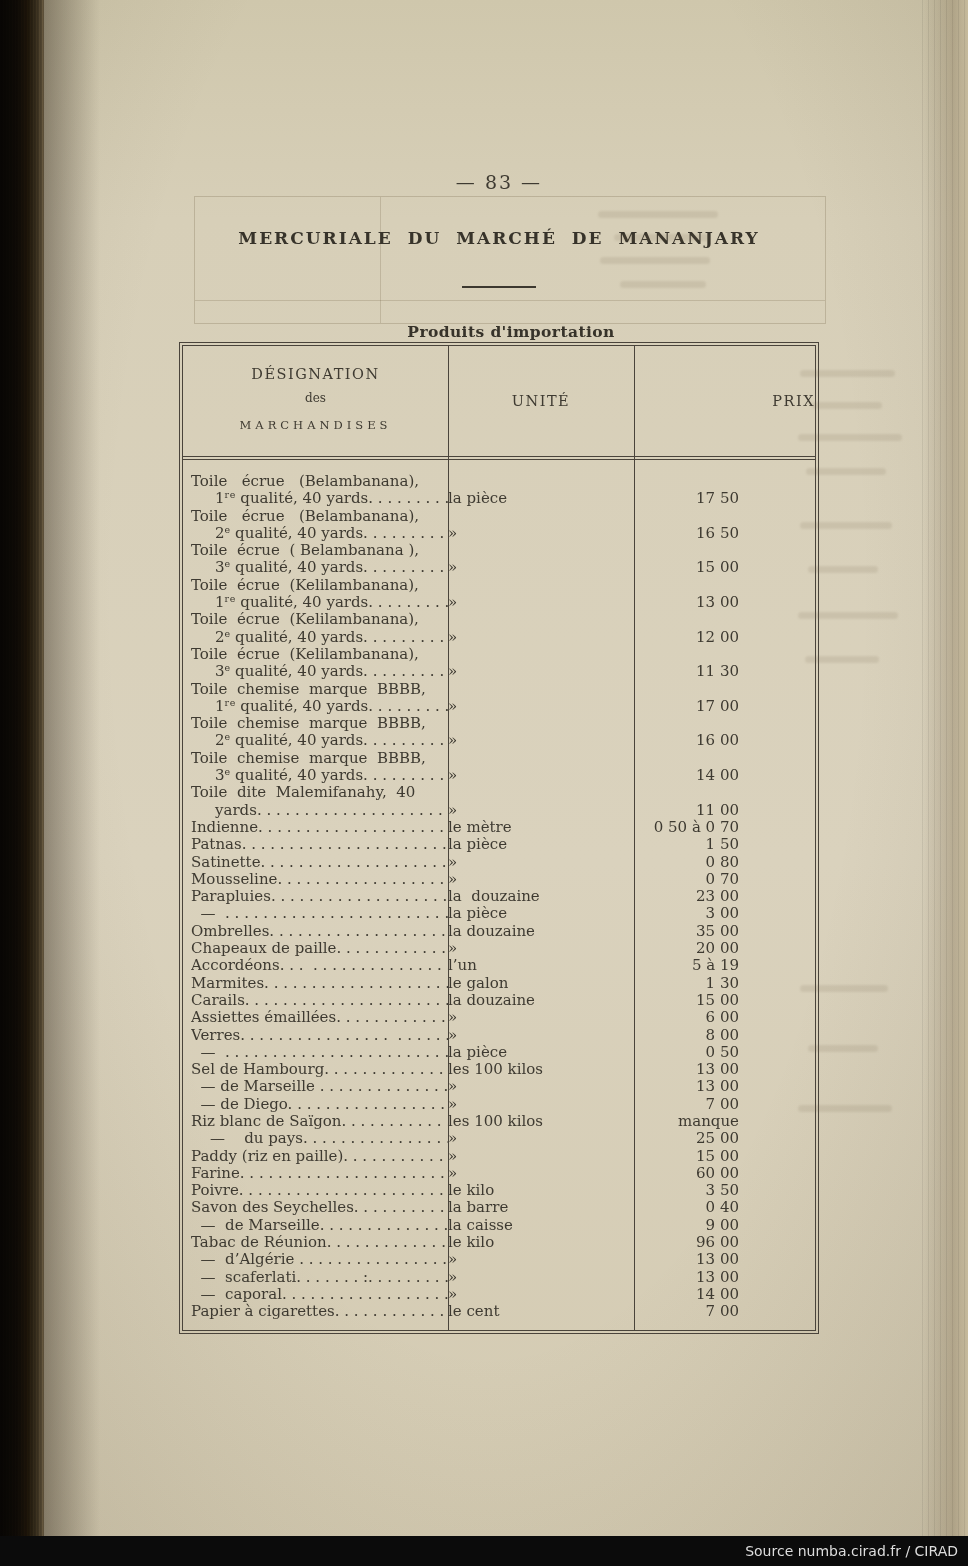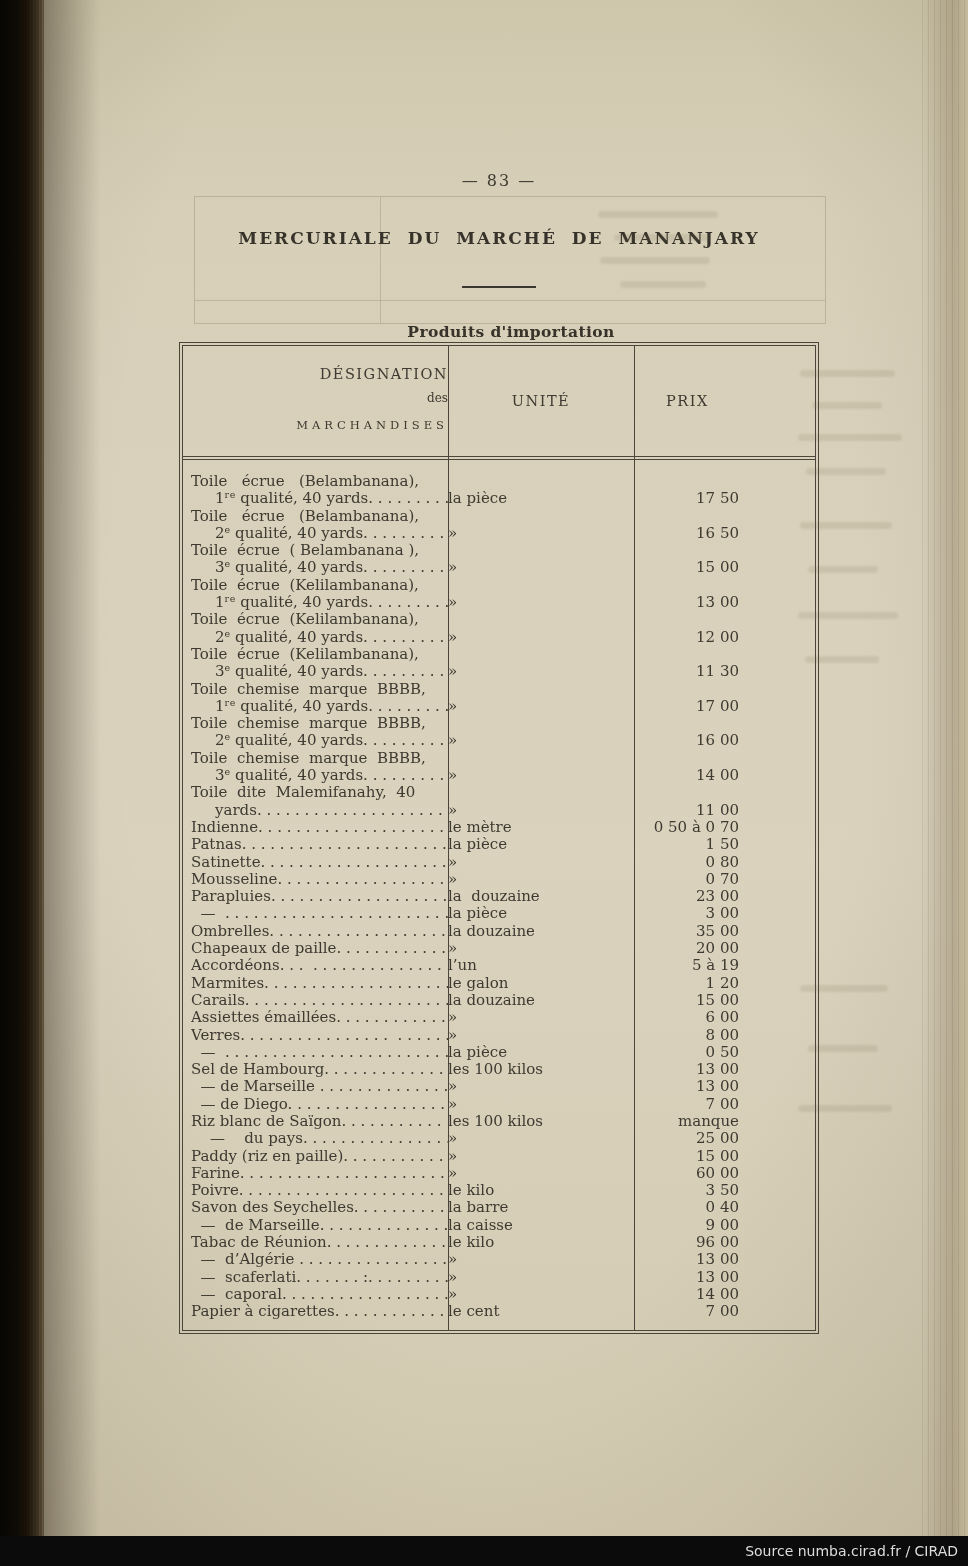--- a/index.html
+++ b/index.html
@@ -33,36 +33,36 @@
   .ghost-frame::before{content:"";position:absolute;left:185px;top:0;bottom:0;width:1px;
     background:rgba(118,103,77,0.25);}
   .ghost-frame::after{content:"";position:absolute;left:0;right:0;bottom:22px;height:1px;
     background:rgba(118,103,77,0.25);}
   .smudge{position:absolute;height:7px;border-radius:4px;background:#6f6048;
     opacity:.13;filter:blur(1.2px);}
 
   
   .content{position:absolute;left:135px;top:0;width:640px;height:100%;}
   .page-number{position:absolute;top:171px;width:100%;text-align:center;
-    font-size:16px;letter-spacing:2px;}
+    font-size:19px;letter-spacing:2px;}
   .title{position:absolute;top:228px;width:100%;text-align:center;margin:0;
     font-size:17px;font-weight:700;letter-spacing:2px;word-spacing:7px;color:#37332a;}
   .title-rule{position:absolute;top:286px;left:50%;transform:translateX(-50%);
     width:74px;height:2px;background:#3c382f;}
   .subtitle{position:absolute;top:310px;width:100%;text-align:center;margin:12px;
     font-size:15.5px;font-weight:700;letter-spacing:.4px;color:#37332a;}
 
   .table{position:absolute;top:342px;left:0;width:632px;box-sizing:content-box;
     border:4px double #4a443b;}
   .vline{position:absolute;top:0;bottom:0;width:1px;background:#4a443b;}
   .v1{left:265px;} .v2{left:451px;}
   .thead{display:flex;min-height:110px;border-bottom:4px double #4a443b;}
-  .hc1{width:265px;text-align:right;padding-top:20px;box-sizing:border-box;}
+  .hc1{width:265px;text-align:center;padding-top:20px;box-sizing:border-box;}
   .hc2{width:186px;display:flex;align-items:center;justify-content:center;box-sizing:border-box;}
-  .hc3{flex:1;display:flex;align-items:center;justify-content:flex-start;padding-left:32px;}
+  .hc3{flex:1;display:flex;align-items:center;justify-content:flex-end;padding-left:32px;}
   .h-main{font-size:14.5px;letter-spacing:1.5px;}
   .h-des{font-size:12px;margin-top:9px;}
   .h-march{font-size:11.5px;letter-spacing:4px;margin-top:13px;}
   .h-col{font-size:14.5px;letter-spacing:1.5px;}
 
   .tbody{padding:13px 0 9px;}
   .trow{display:flex;align-items:flex-end;line-height:17.3px;font-size:15px;}
   .c1{width:265px;padding-left:8px;box-sizing:border-box;}
   .c2{width:186px;text-align:left;box-sizing:border-box;}
   .c3{flex:1;text-align:right;padding-right:76px;box-sizing:border-box;}
@@ -253,21 +253,21 @@
                 <div class="dline">Accordéons. . .  . . . . . . . . . . . . . . . . .</div>
               </div>
               <div class="c2">l’un</div>
               <div class="c3">5 à 19</div>
             </div>
             <div class="trow">
               <div class="c1">
                 <div class="dline">Marmites. . . . . . . . . . . . . . . . . . . . . . .</div>
               </div>
               <div class="c2">le galon</div>
-              <div class="c3">1 20</div>
+              <div class="c3">1 30</div>
             </div>
             <div class="trow">
               <div class="c1">
                 <div class="dline">Carails. . . . . . . . . . . . . . . . . . . . . . . . .</div>
               </div>
               <div class="c2">la douzaine</div>
               <div class="c3">15 00</div>
             </div>
             <div class="trow">
               <div class="c1">

